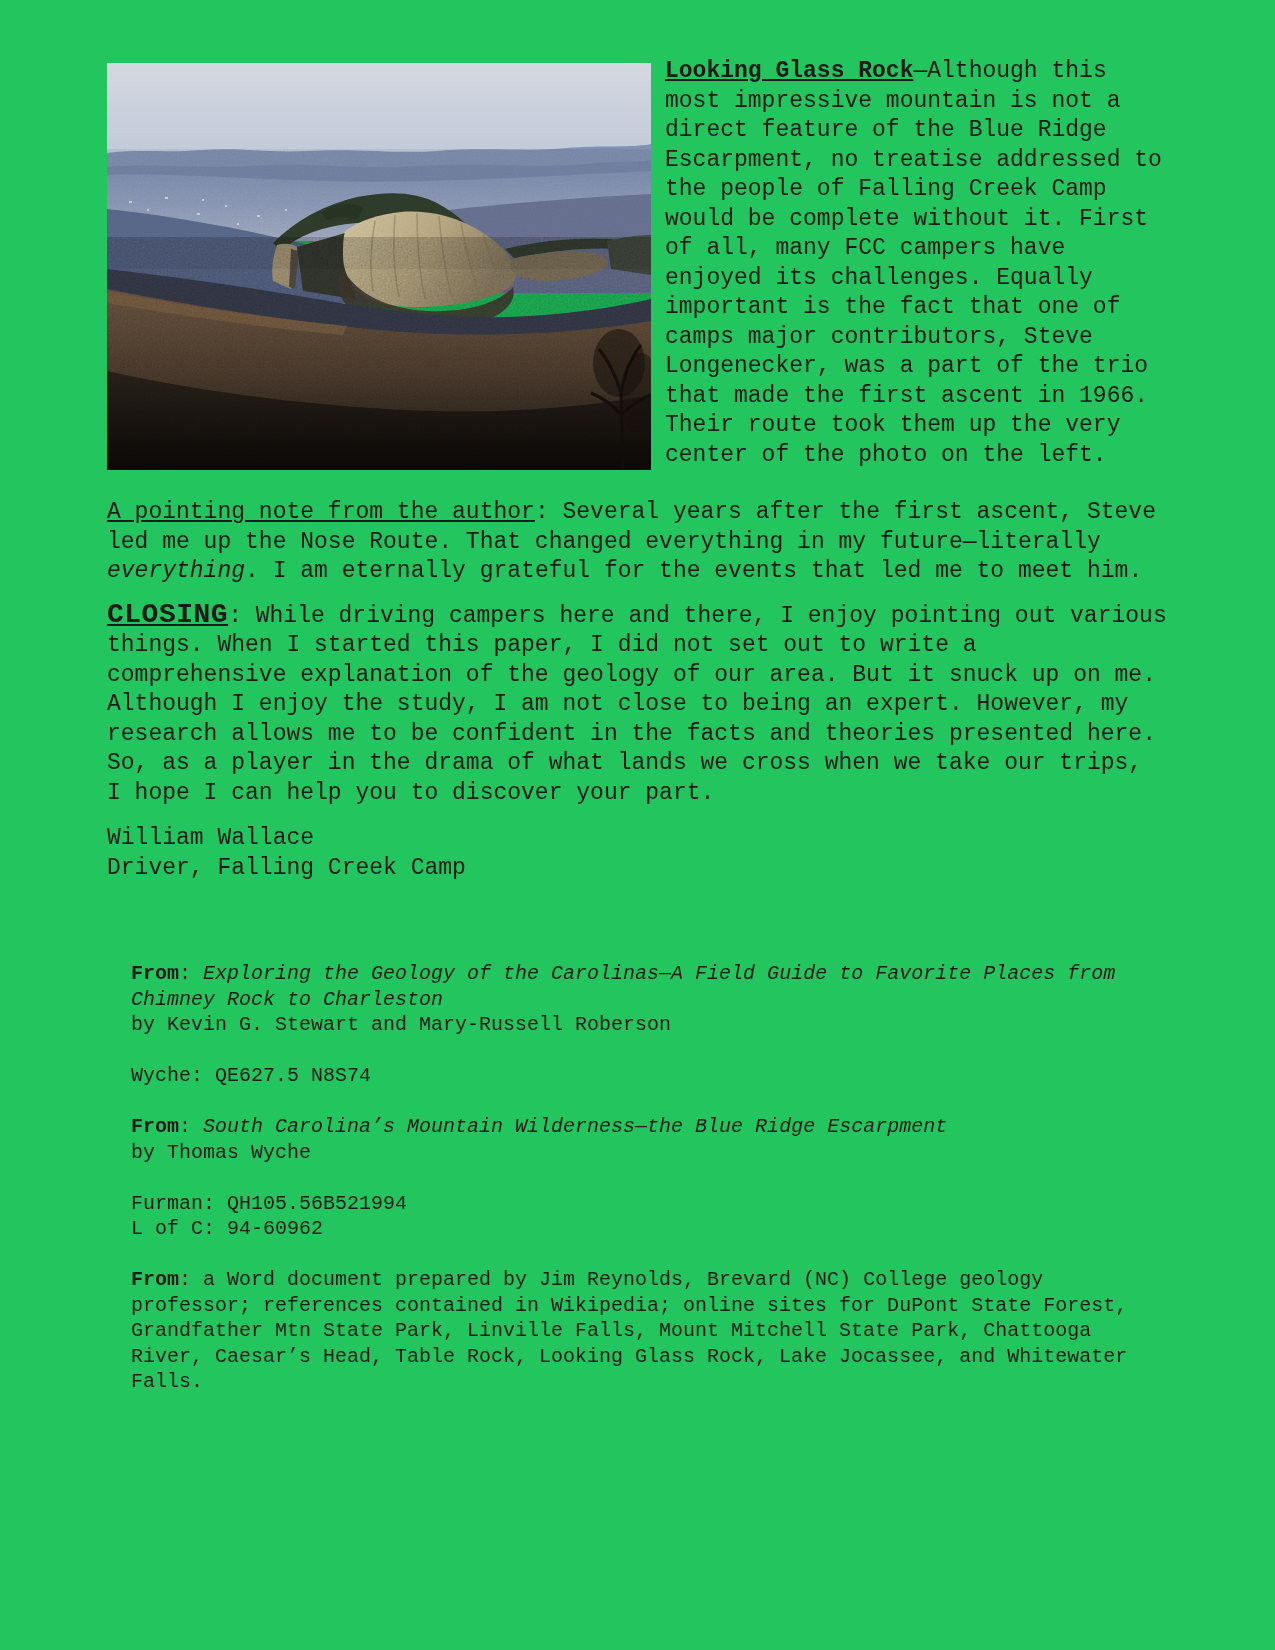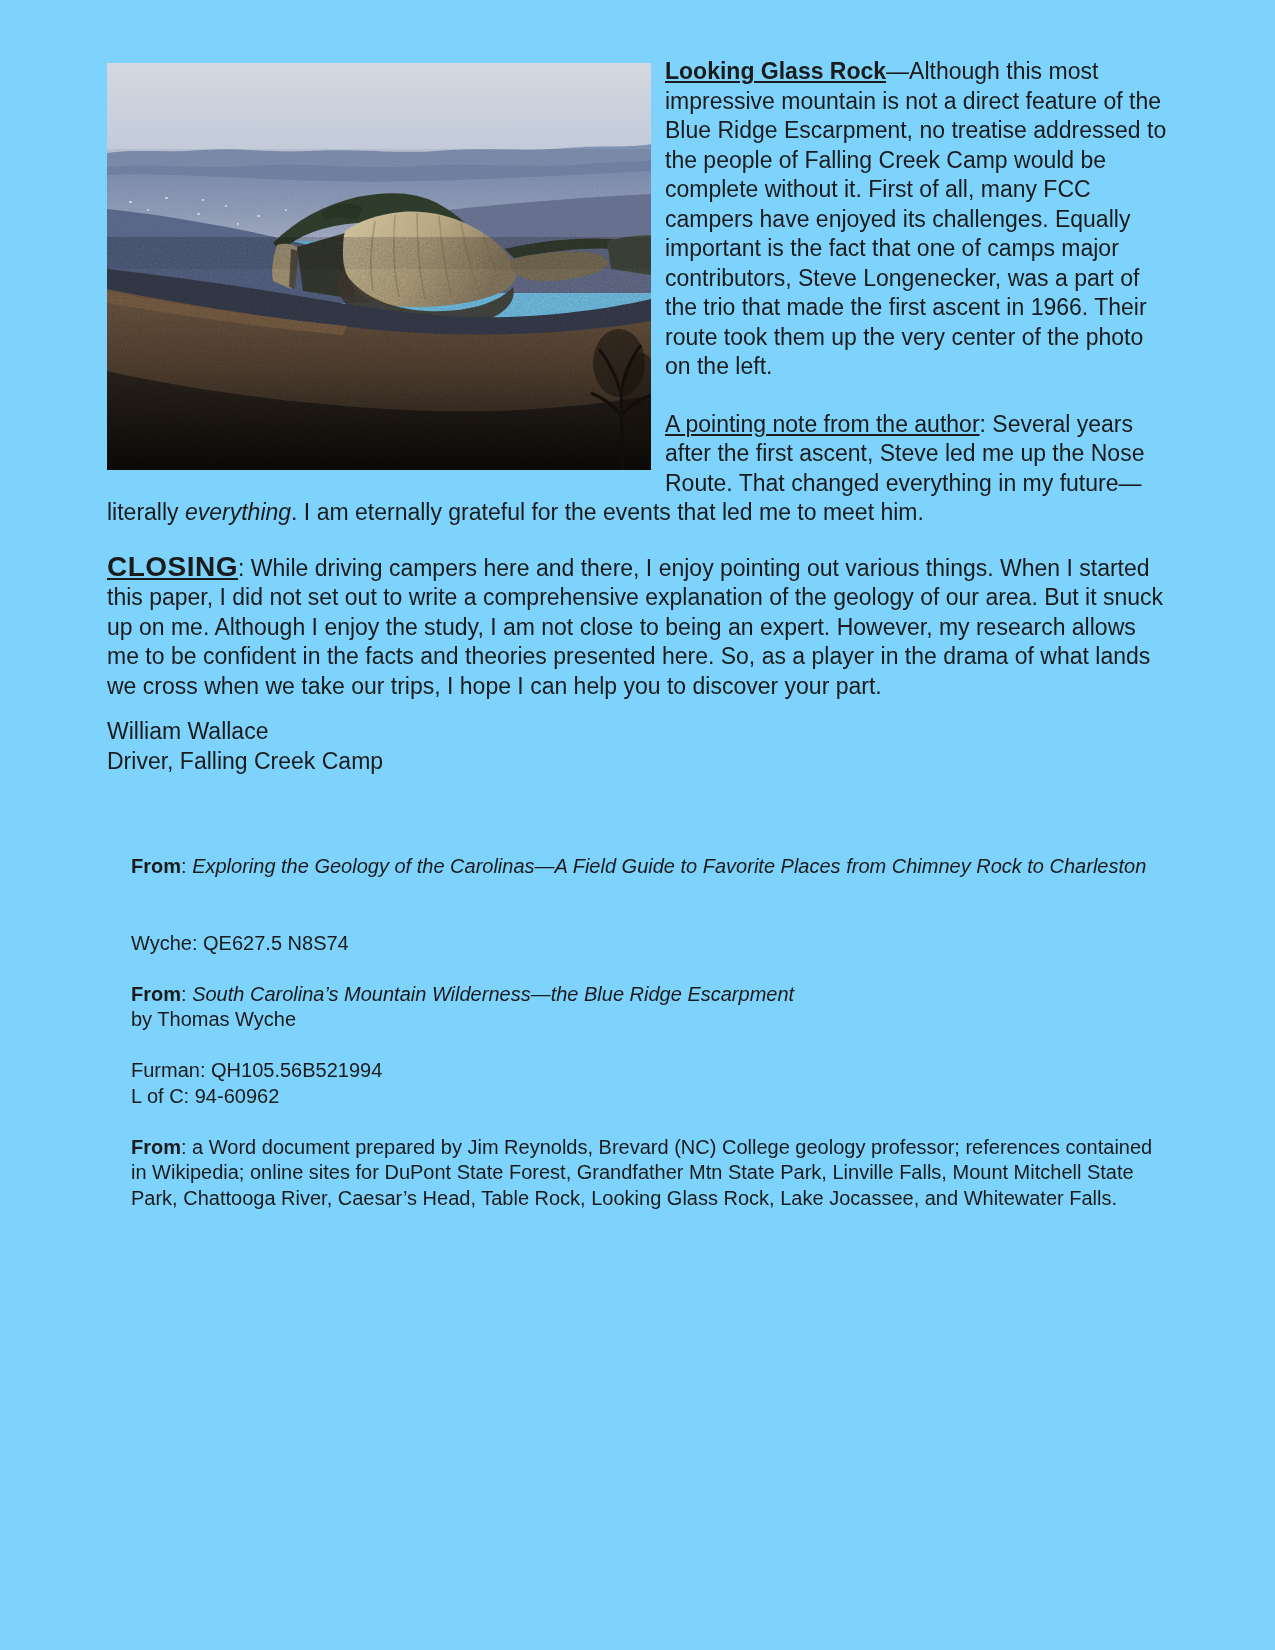--- a/index.html
+++ b/index.html
@@ -2,39 +2,39 @@
 <html><head>
 <meta charset="utf-8">
 <style>
   html, body { margin: 0; padding: 0; background: #ffffff; }
   .page {
     position: relative;
     width: 1275px;
     height: 1650px;
     box-sizing: border-box;
     padding: 57px 106px 0 107px;
-    background: #7dd3fc;
-    font-family: Liberation Sans, sans-serif;
+    background: #22c55e;
+    font-family: Liberation Mono, monospace;
     color: #1b1b1b;
     overflow: hidden;
   }
   p { margin: 0; font-size: 23px; line-height: 29.5px; }
   .photo {
     float: left;
     width: 544px;
     height: 407px;
     margin: 6px 14px 8px 0;
   }
   .photo svg { display: block; width: 100%; height: 100%; }
   .b { font-weight: bold; }
   .u { text-decoration: underline; }
   .i { font-style: italic; }
   .closing-head { font-size: 28px; letter-spacing: 0.5px; }
   .p-note    { margin-top: 28px; }
-  .p-closing { margin-top: 24px; }
+  .p-closing { margin-top: 13px; }
   .p-sig     { margin-top: 16px; }
   .refs      { margin-top: 78px; margin-left: 24px; }
   .ref { font-size: 20px; line-height: 25.5px; }
   .ref + .ref { margin-top: 25.5px; }
 </style>
 </head>
 <body>
 
 <div class="page">
 
@@ -163,21 +163,21 @@
 
   <p class="p-sig">
     <span>William Wallace</span><br>
     <span>Driver, Falling Creek Camp</span>
   </p>
 
   <div class="refs">
 
     <p class="ref">
       <span class="b">From</span><span>: </span><span class="i">Exploring the Geology of the Carolinas—A Field Guide to Favorite Places from Chimney Rock to Charleston</span><br>
-      <br>
+      <span>by Kevin G. Stewart and Mary-Russell Roberson</span><br>
       <br>
       <span>Wyche: QE627.5 N8S74</span>
     </p>
 
     <p class="ref">
       <span class="b">From</span><span>: </span><span class="i">South Carolina’s Mountain Wilderness—the Blue Ridge Escarpment</span><br>
       <span>by Thomas Wyche</span><br>
       <br>
       <span>Furman:  QH105.56B521994</span><br>
       <span>L of C:  94-60962</span>

